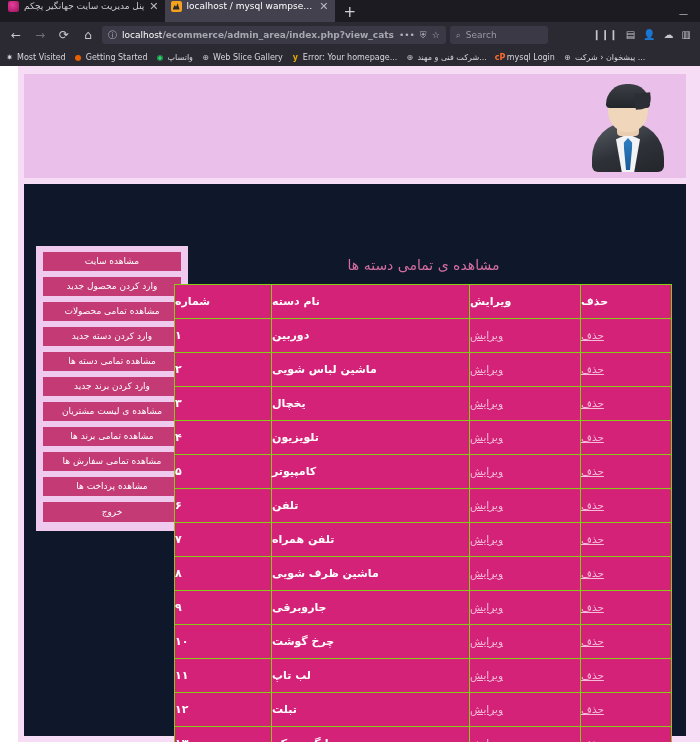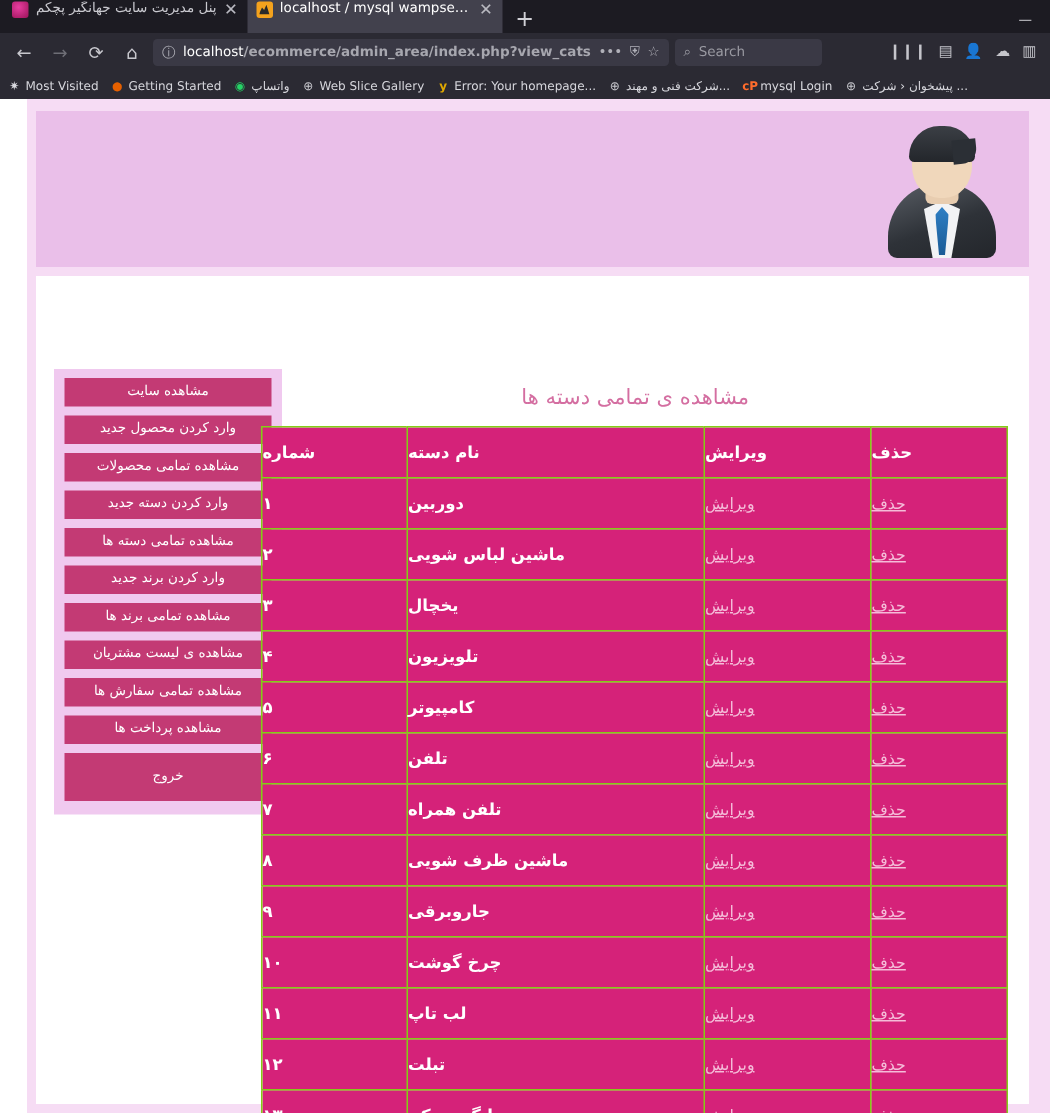--- a/index.html
+++ b/index.html
@@ -185,21 +185,21 @@
     content:""; position:absolute; right:-1px; top:9px;
     width:16px; height:16px; background:#2b2f35;
     border-radius: 0 0 10px 0; transform: rotate(-6deg);
   }
 
   .content-area {
     position: absolute;
     left: 6px; top: 118px;
     width: 662px;
     height: 552px;
-    background: #ffffff;
+    background: #0f172a;
   }
 
   
   .table-card {
     position: absolute;
     right: 14px; top: 62px;
     width: 497px;
   }
   .card-title {
     height: 38px;
@@ -253,21 +253,21 @@
     background: #c0traditional;
     background: #c33a74;
     color: #ffffff;
     font-size: 9px;
     text-align: center;
     border: none;
     cursor: pointer;
     font-family: inherit;
   }
   .side-btn:last-child { margin-bottom: 0; }
-  .side-btn.logout { height: 32px; line-height: 20px; }
+  .side-btn.logout { height: 20px; line-height: 20px; }
 </style>
 </head>
 <body>
 
 <div class="browser">
 
   <div class="tabstrip">
     <div class="tab">
       <span class="favicon fav-pink"></span>
       <span class="tab-label">پنل مدیریت سایت جهانگیر پچکم</span>
@@ -362,22 +362,22 @@
 
     <div class="content-area">
 
       <div class="sidebar">
         <button class="side-btn">مشاهده سایت</button>
         <button class="side-btn">وارد کردن محصول جدید</button>
         <button class="side-btn">مشاهده تمامی محصولات</button>
         <button class="side-btn">وارد کردن دسته جدید</button>
         <button class="side-btn">مشاهده تمامی دسته ها</button>
         <button class="side-btn">وارد کردن برند جدید</button>
+        <button class="side-btn">مشاهده ی لیست مشتریان</button>
         <button class="side-btn">مشاهده تمامی برند ها</button>
-        <button class="side-btn">مشاهده ی لیست مشتریان</button>
         <button class="side-btn">مشاهده تمامی سفارش ها</button>
         <button class="side-btn">مشاهده پرداخت ها</button>
         <button class="side-btn logout">خروج</button>
       </div>
 
       <div class="table-card">
         <div class="card-title">مشاهده ی تمامی دسته ها</div>
         <table class="cats">
           <colgroup>
             <col class="c-del">

